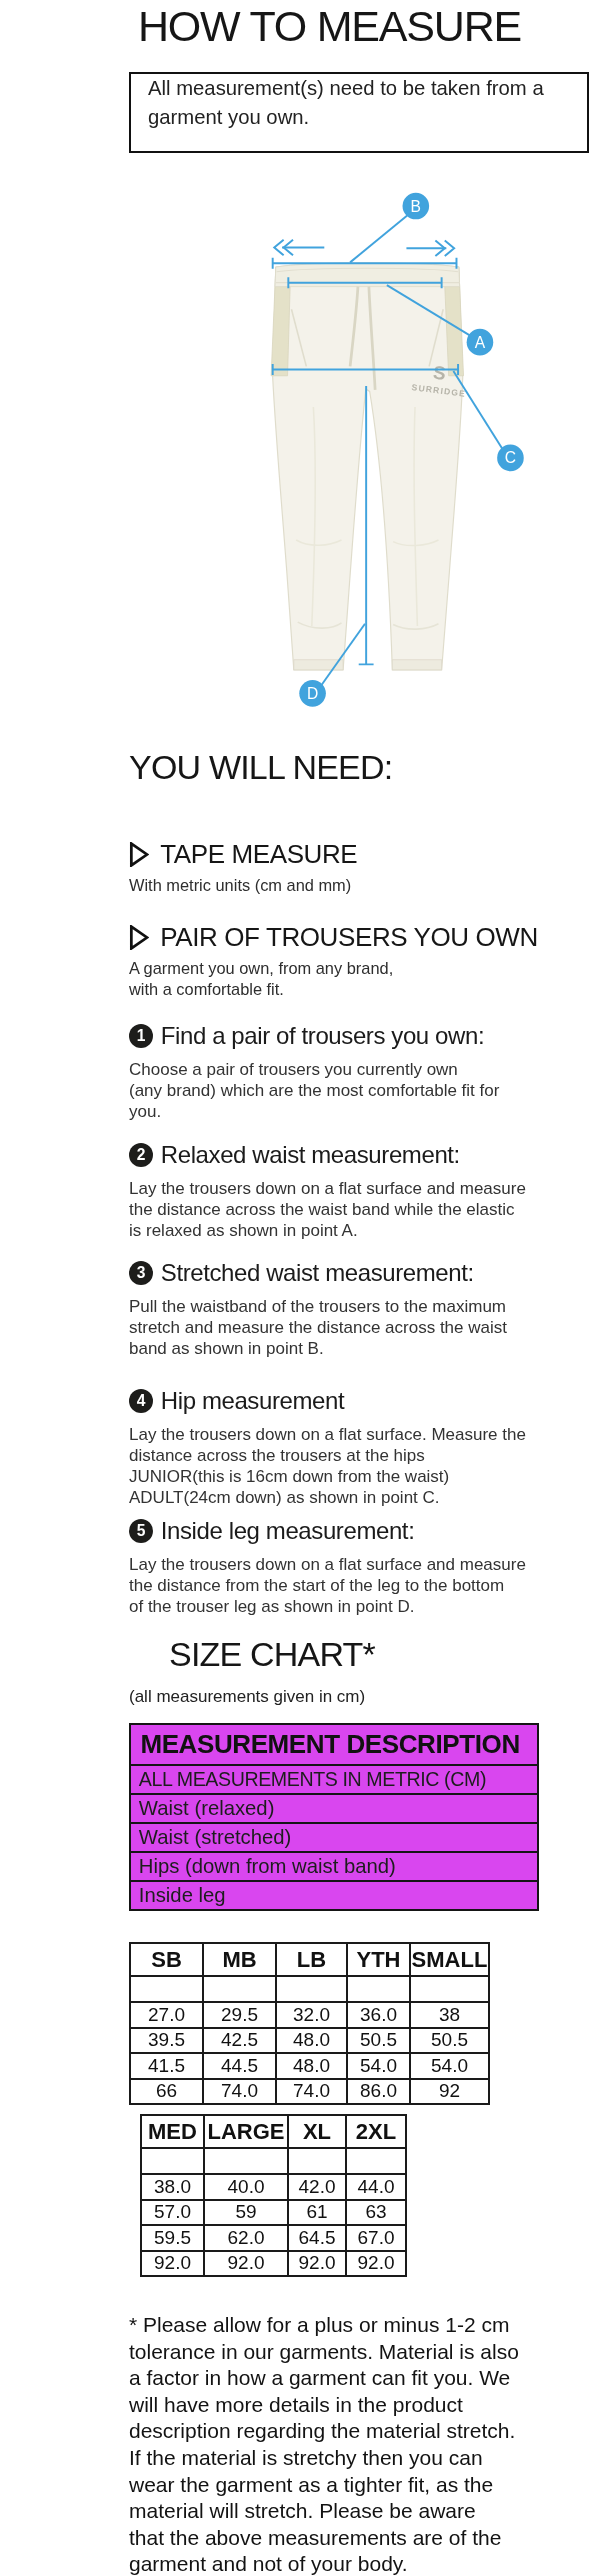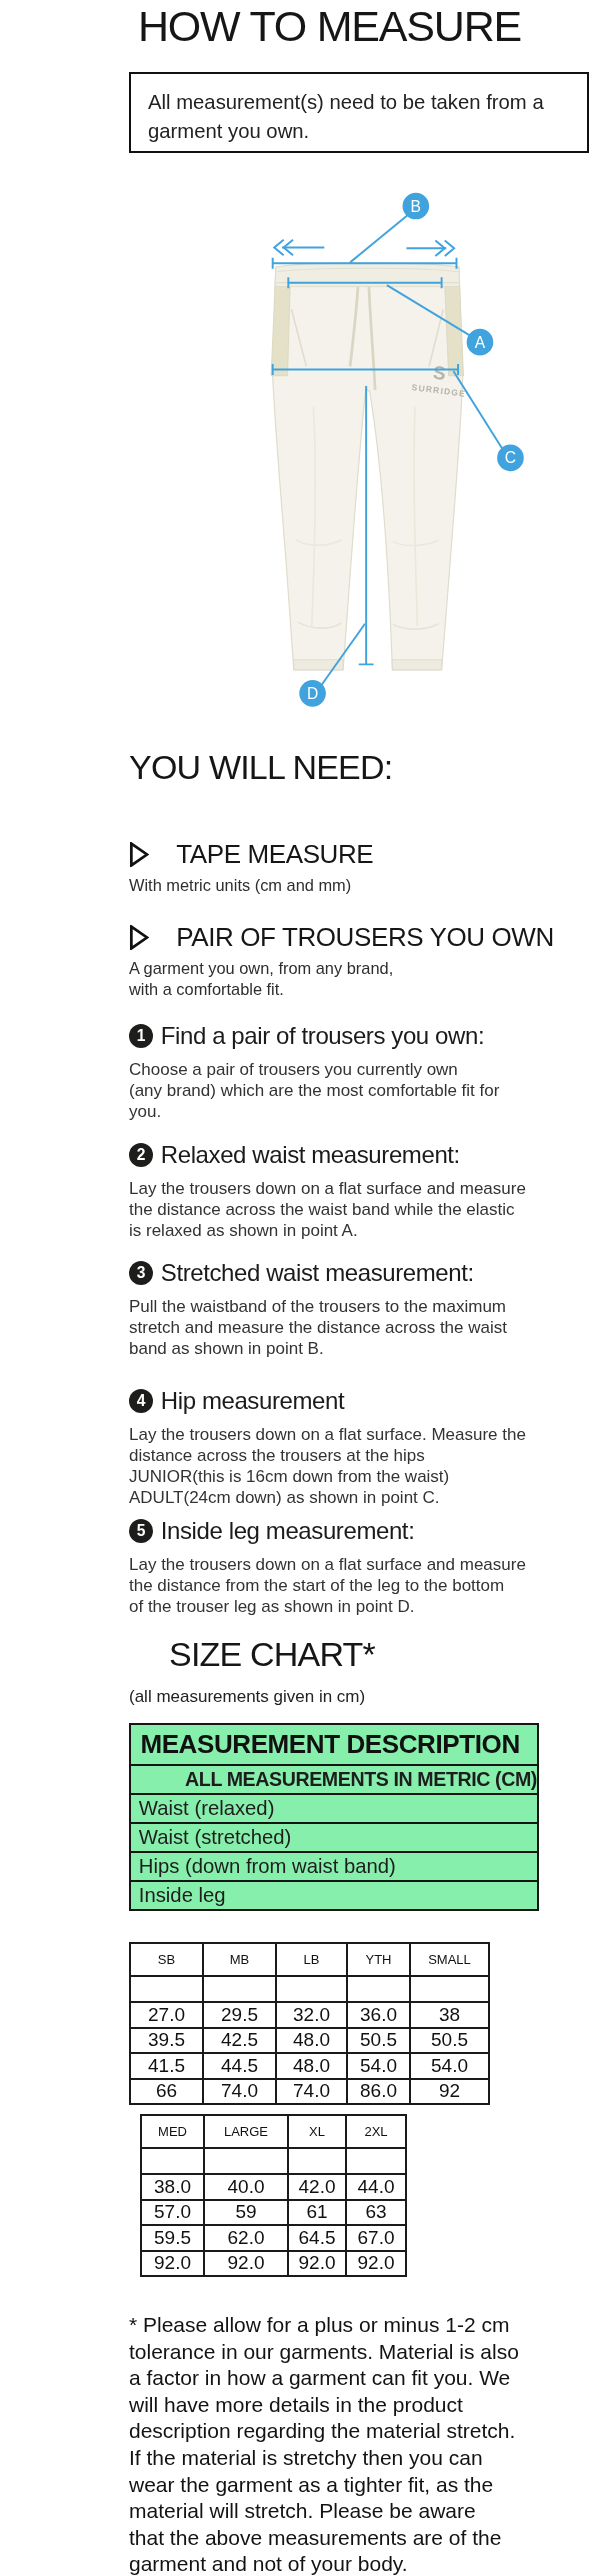--- a/index.html
+++ b/index.html
@@ -10,57 +10,57 @@
   .h1{position:absolute;left:138px;top:1.6px;font-size:43px;letter-spacing:-1.2px;
       font-weight:500;color:#161616;white-space:nowrap;}
   .h2{position:absolute;font-size:34px;letter-spacing:-0.8px;font-weight:500;color:#161616;white-space:nowrap;}
   #ywn-head{left:129px;top:748px;}
   #sc-head{left:129px;top:1635px;margin-left:40px;}
   #sc-sub{position:absolute;left:129px;top:1687px;font-size:17px;color:#222;}
 
   
   .notice-box{position:absolute;left:129px;top:72px;width:456px;height:77px;
               border:2.3px solid #111;background:#fff;}
-  .notice-box p{margin:14px 0 0 17px;font-size:20.3px;line-height:29px;color:#222;white-space:pre-line;}
+  .notice-box p{margin:0 0 0 17px;font-size:20.3px;line-height:29px;color:#222;white-space:pre-line;}
 
   
   .diagram{position:absolute;left:110px;top:180px;width:438px;height:548px;}
 
   
   .tool{position:absolute;left:129px;}
   #tool-0{top:839px;}
   #tool-1{top:922px;}
-  .tool-head{display:flex;align-items:center;gap:27px;}
+  .tool-head{display:flex;align-items:center;gap:11px;}
   .tool-title{font-size:26px;letter-spacing:-0.4px;color:#161616;font-weight:500;white-space:nowrap;}
   .tool-desc{margin-top:4.7px;font-size:16.4px;line-height:21px;color:#2e2e2e;white-space:pre-line;}
   .tri{width:20.3px;height:25px;flex:0 0 20.3px;}
 
   
   .step{position:absolute;left:129px;width:438px;}
   #step-0{top:1022px;} #step-1{top:1141px;} #step-2{top:1259px;}
   #step-3{top:1387px;} #step-4{top:1517px;}
   .step-head{display:flex;align-items:center;gap:7.8px;}
   .step-num{width:24px;height:24px;flex:0 0 24px;border-radius:50%;background:#1d1d1b;color:#fff;
             font-size:15.6px;font-weight:bold;display:flex;align-items:center;justify-content:center;}
   .step-title{font-size:24px;letter-spacing:-0.4px;color:#1b1b1b;white-space:nowrap;}
   .step-body{margin-top:8.6px;font-size:17px;line-height:21px;color:#333;white-space:pre-line;}
 
   
-  .mdesc{position:absolute;left:129px;top:1723px;width:406px;border:2.3px solid #151515;background:#86efac;}
+  .mdesc{position:absolute;left:129px;top:1723px;width:406px;border:2.3px solid #151515;background:#d946ef;}
   .mdesc-title{height:39px;line-height:39px;padding-left:9.4px;font-size:26px;font-weight:bold;
                letter-spacing:-0.4px;color:#111;border-bottom:2.3px solid #151515;}
   .mdesc-row{height:27px;line-height:27px;padding-left:7.8px;font-size:20.3px;color:#1d1d1d;
              border-bottom:2.3px solid #151515;}
   .mdesc-row:last-child{border-bottom:none;}
-  .mdesc-unit{font-weight:bold;font-size:19.6px;letter-spacing:-0.4px;text-align:right;}
+  .mdesc-unit{font-weight:normal;font-size:19.6px;letter-spacing:-0.4px;}
 
   
   .size-table{position:absolute;border-collapse:collapse;table-layout:fixed;background:#fff;}
   .size-table th,.size-table td{border:2px solid #1a1a1a;text-align:center;padding:0;color:#111;}
-  .size-table th{height:31px;font-size:13px;font-weight:normal;}
+  .size-table th{height:31px;font-size:22px;font-weight:bold;}
   .size-table td{height:23.5px;font-size:19px;}
   .size-table tbody tr:first-child td{height:24px;}
   #table-a{left:129px;top:1942px;width:359px;}
   #table-b{left:140px;top:2114px;width:265px;}
 
   
   .footnote{position:absolute;left:129px;top:2312px;width:407px;font-size:21px;line-height:26.6px;
             color:#131313;white-space:pre-line;}
 </style>
 </head>

